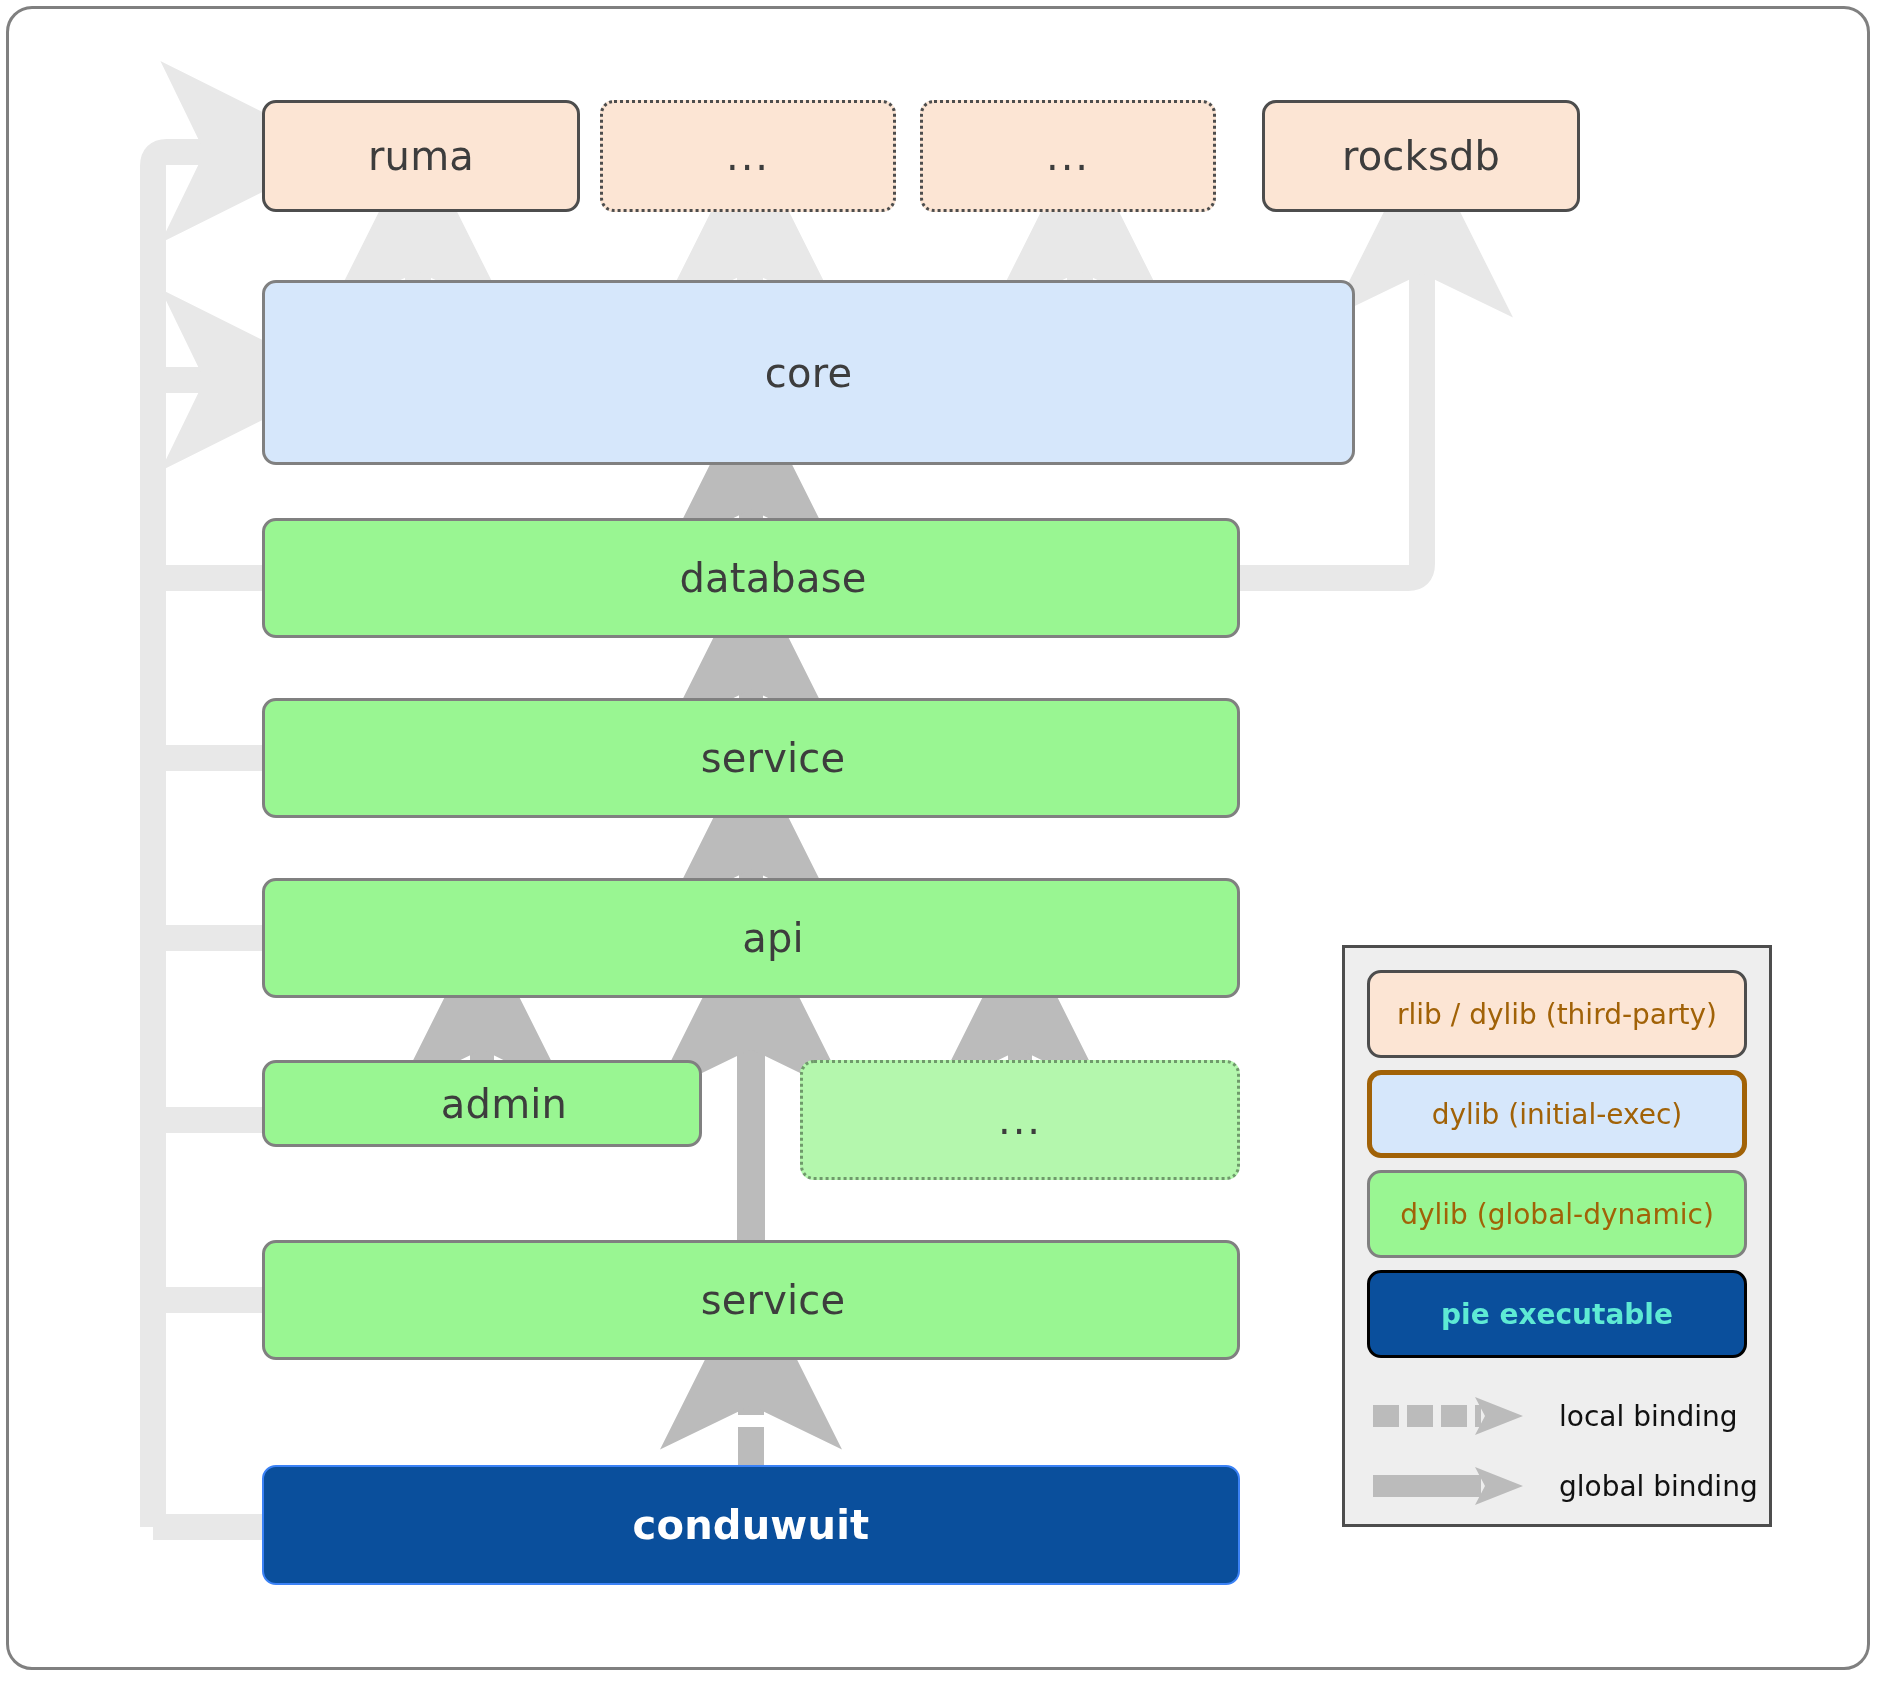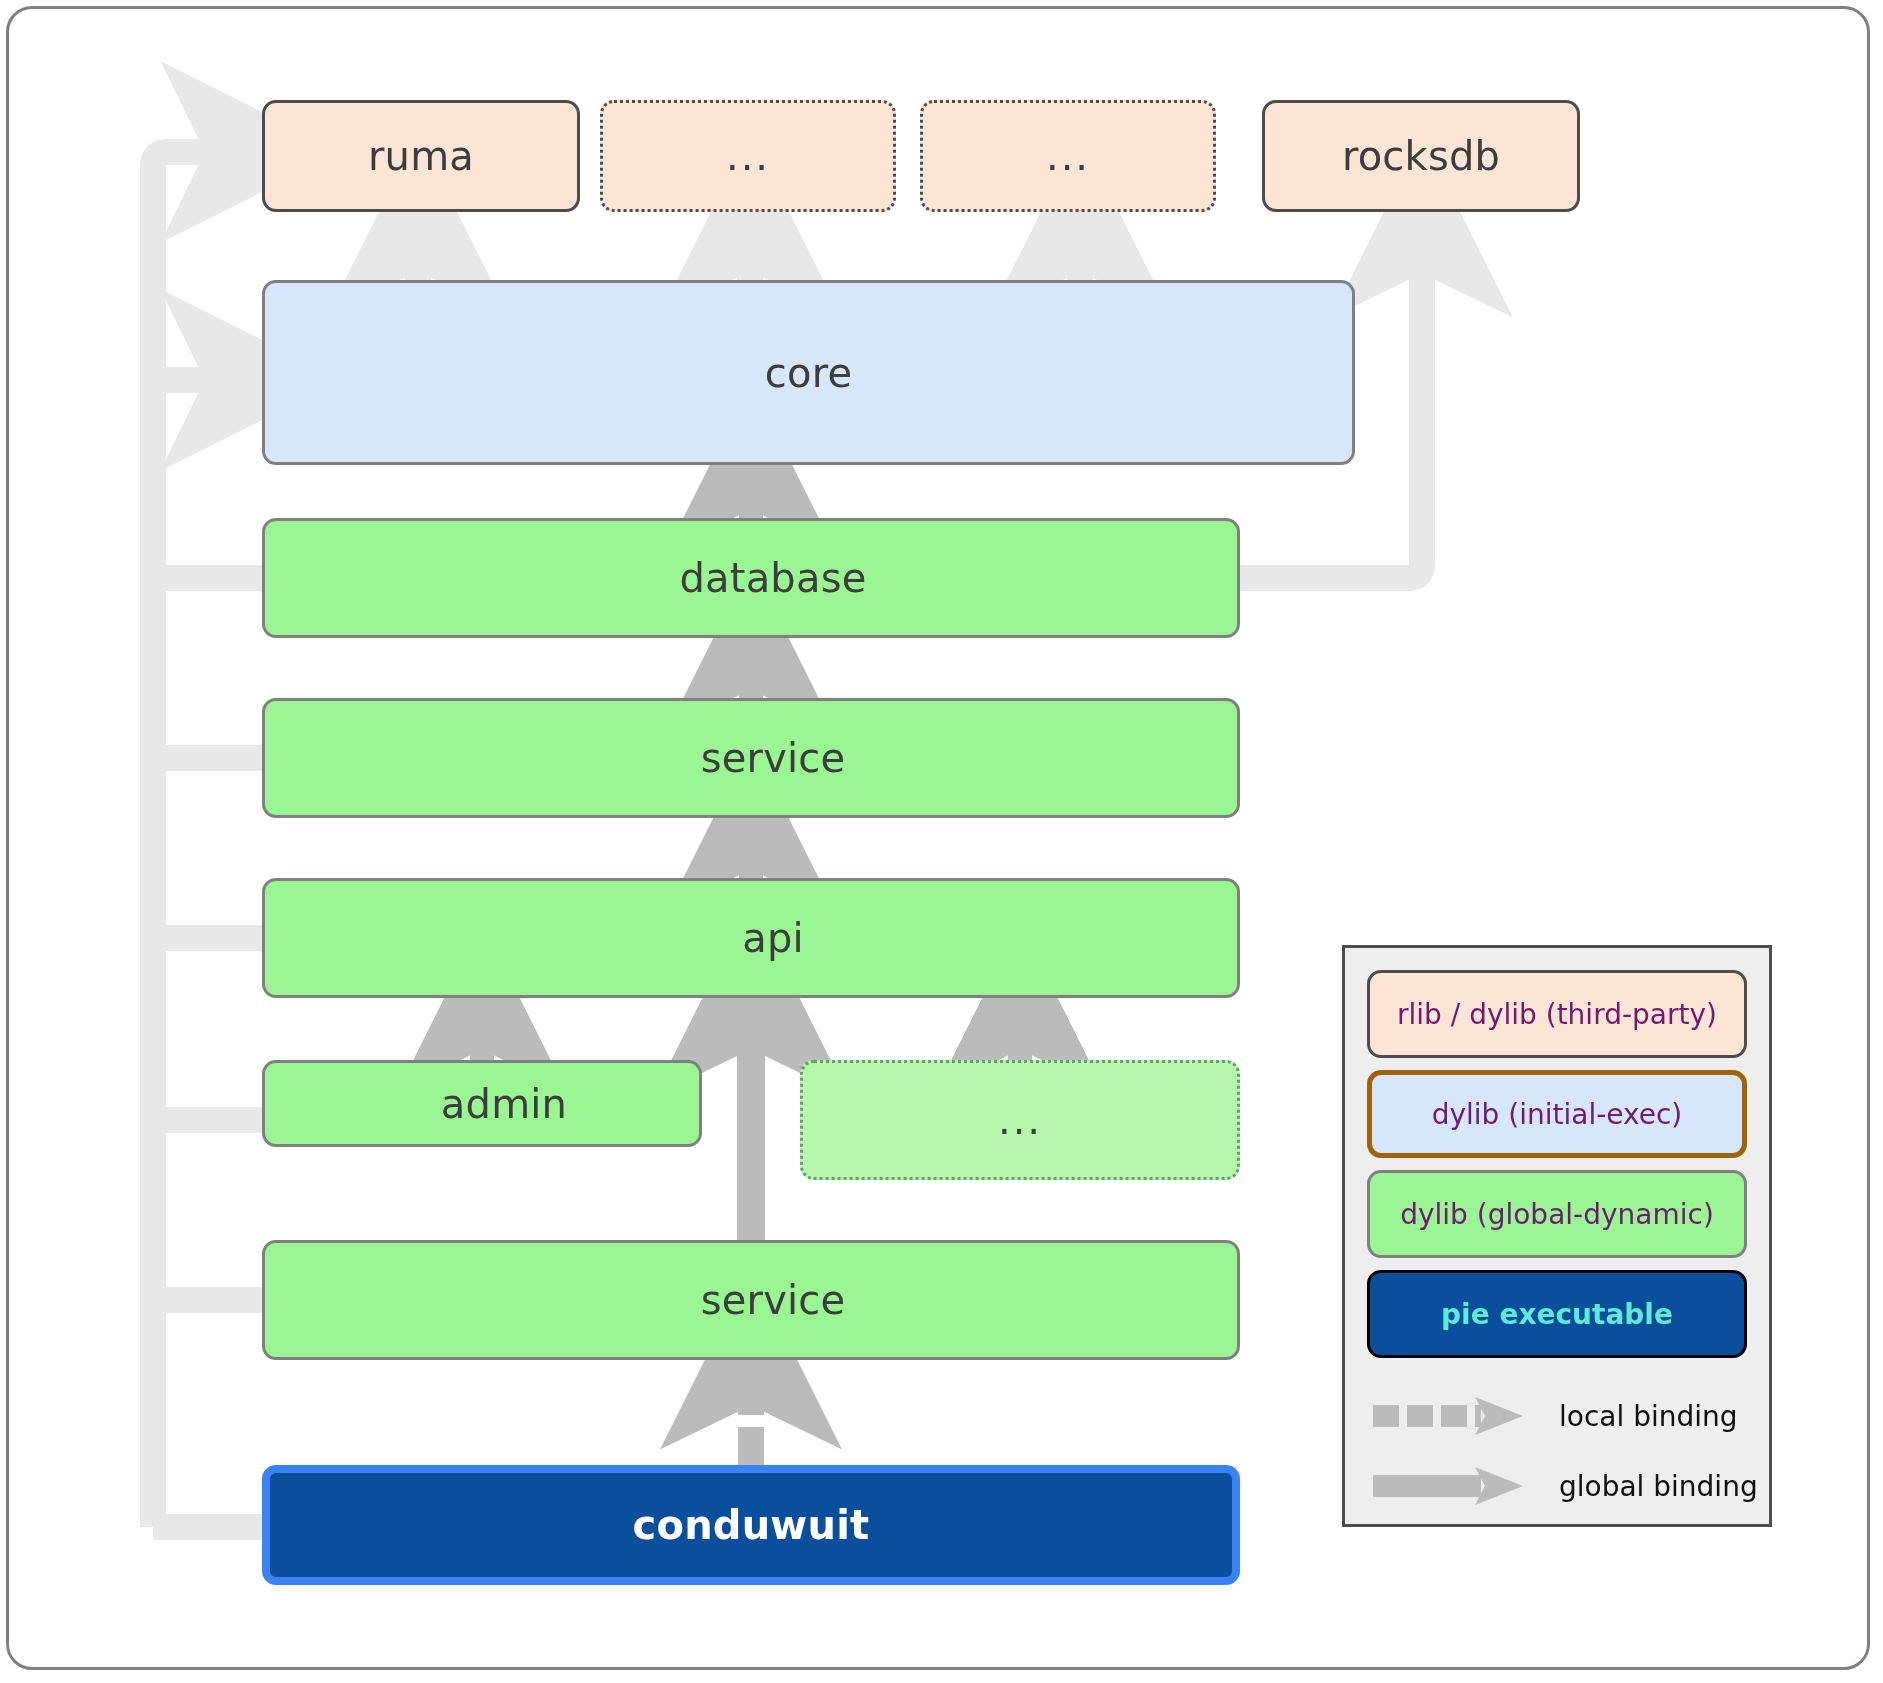--- a/index.html
+++ b/index.html
@@ -31,34 +31,34 @@
     color:#3d3d3d;
     letter-spacing:.2px;
     z-index:4;
   }
   .node.dots{font-size:40px;letter-spacing:2px;}
   .n-third{background:#fce5d4;border:3px solid #4d4d4d;}
   .n-third-d{background:#fce5d4;border:3px dotted #4d4d4d;}
   .n-ie{background:#d6e7fb;border:3px solid #808080;}
   .n-gd{background:#99f692;border:3px solid #808080;padding-left:44px;}
   .n-gd-d{background:#b4f7ad;border:3px dotted #6f9a6b;}
-  .n-pie{background:#0a4f9c;border:8px solid #3b82f6;color:#ffffff;font-weight:bold;}
+  .n-pie{background:#0a4f9c;border:2px solid #3b82f6;color:#ffffff;font-weight:bold;}
 
   
   .legend{
     position:absolute;
     left:1342px;top:945px;width:430px;height:582px;
     background:#eeeeee;border:3px solid #4d4d4d;
     box-sizing:border-box;z-index:5;
   }
   .legend-swatch{
     position:absolute;left:22px;width:380px;height:88px;
     border-radius:14px;box-sizing:border-box;
     display:flex;align-items:center;justify-content:center;
-    font-size:28px;color:#701a75;
+    font-size:28px;color:#a16207;
   }
   .ls0{top:22px;background:#fce5d4;border:3px solid #4d4d4d;}
   .ls1{top:122px;background:#d6e7fb;border:5px solid #a16207;}
   .ls2{top:222px;background:#99f692;border:3px solid #808080;}
   .ls3{top:322px;background:#0a4f9c;border:3px solid #000000;color:#5eead4;font-weight:bold;}
   .legend-row{
     position:absolute;left:26px;width:390px;height:60px;
     display:flex;align-items:center;
   }
   .lr0{top:438px;}

